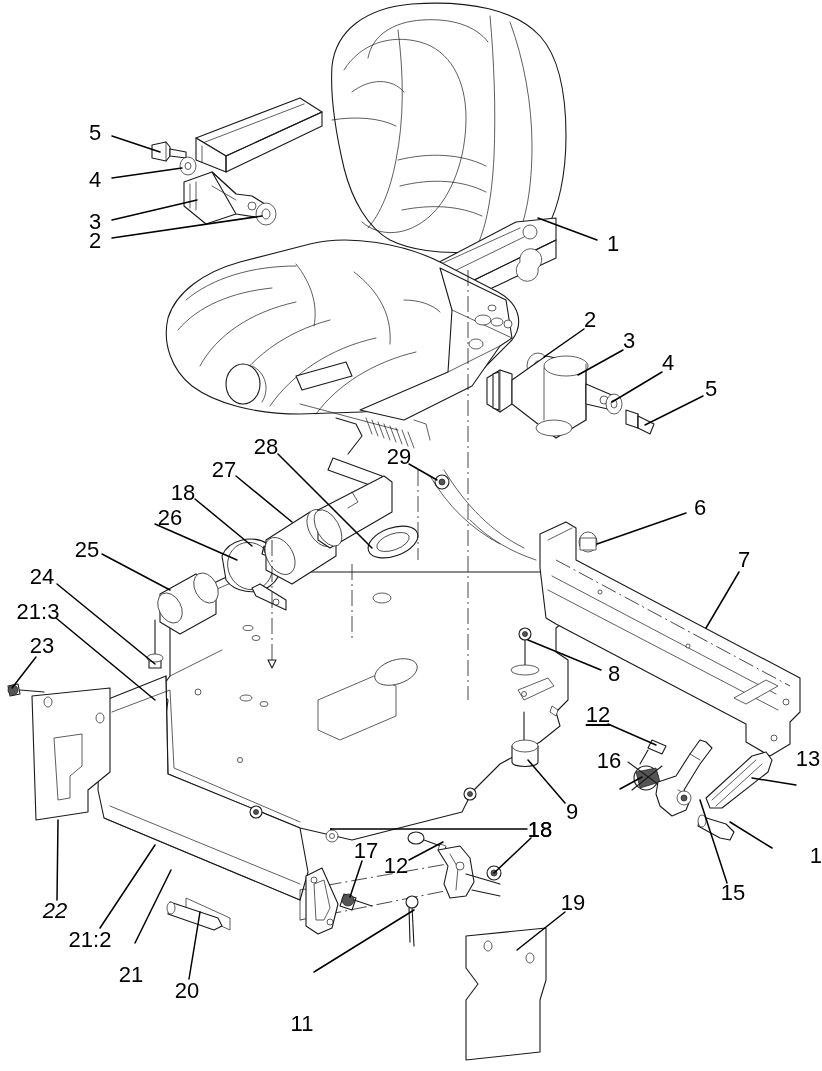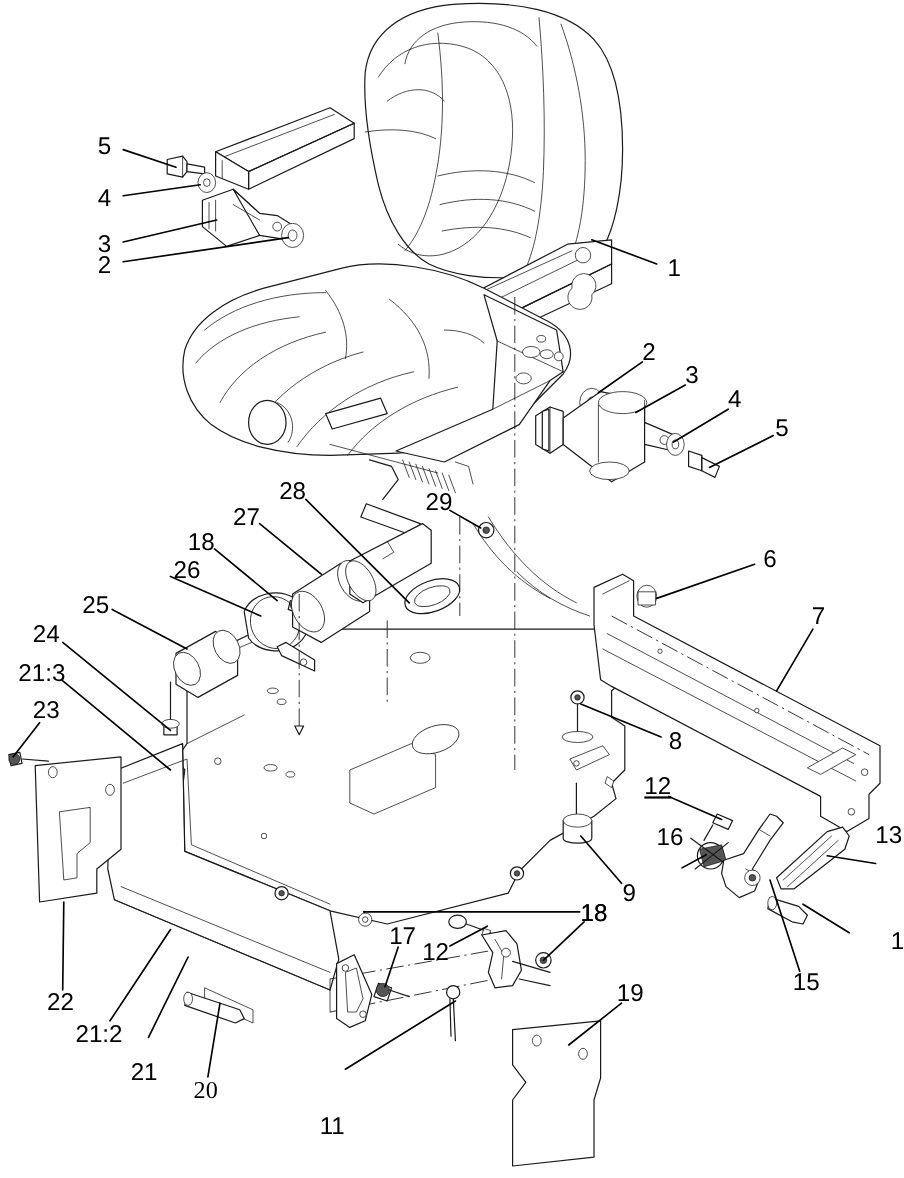--- a/index.html
+++ b/index.html
@@ -404,25 +404,25 @@
       <div class="cal" style="left: 302px; top: 980px; margin-top: 44px;">11</div>
       <div class="cal" style="left: 598px; top: 715px; text-decoration: underline;">12</div>
       <div class="cal" style="left: 808px; top: 759px;">13</div>
       <div class="cal" style="left: 822px; top: 856px;">14</div>
       <div class="cal" style="left: 733px; top: 893px;">15</div>
       <div class="cal" style="left: 609px; top: 761px;">16</div>
       <div class="cal" style="left: 366px; top: 851px;">17</div>
       <div class="cal" style="left: 540px; top: 830px;">18</div>
       <div class="cal" style="left: 540px; top: 830px;">18</div>
       <div class="cal" style="left: 573px; top: 903px;">19</div>
-      <div class="cal" style="left: 187px; top: 991px; font-family: Liberation Serif, serif;">20</div>
+      <div class="cal" style="left: 187px; top: 991px;">20</div>
       <div class="cal" style="left: 131px; top: 955px; margin-top: 20px;">21</div>
       <div class="cal" style="left: 90px; top: 940px;">21:2</div>
       <div class="cal" style="left: 38px; top: 612px;">21:3</div>
-      <div class="cal" style="left: 55px; top: 911px;">22</div>
+      <div class="cal" style="left: 55px; top: 911px; font-style: italic;">22</div>
       <div class="cal" style="left: 42px; top: 646px;">23</div>
       <div class="cal" style="left: 42px; top: 577px;">24</div>
       <div class="cal" style="left: 87px; top: 550px;">25</div>
       <div class="cal" style="left: 157px; top: 518px; margin-left: 13px;">26</div>
       <div class="cal" style="left: 224px; top: 470px;">27</div>
       <div class="cal" style="left: 266px; top: 447px;">28</div>
       <div class="cal" style="left: 183px; top: 493px;">18</div>
       <div class="cal" style="left: 399px; top: 457px;">29</div>
     </div>
 

